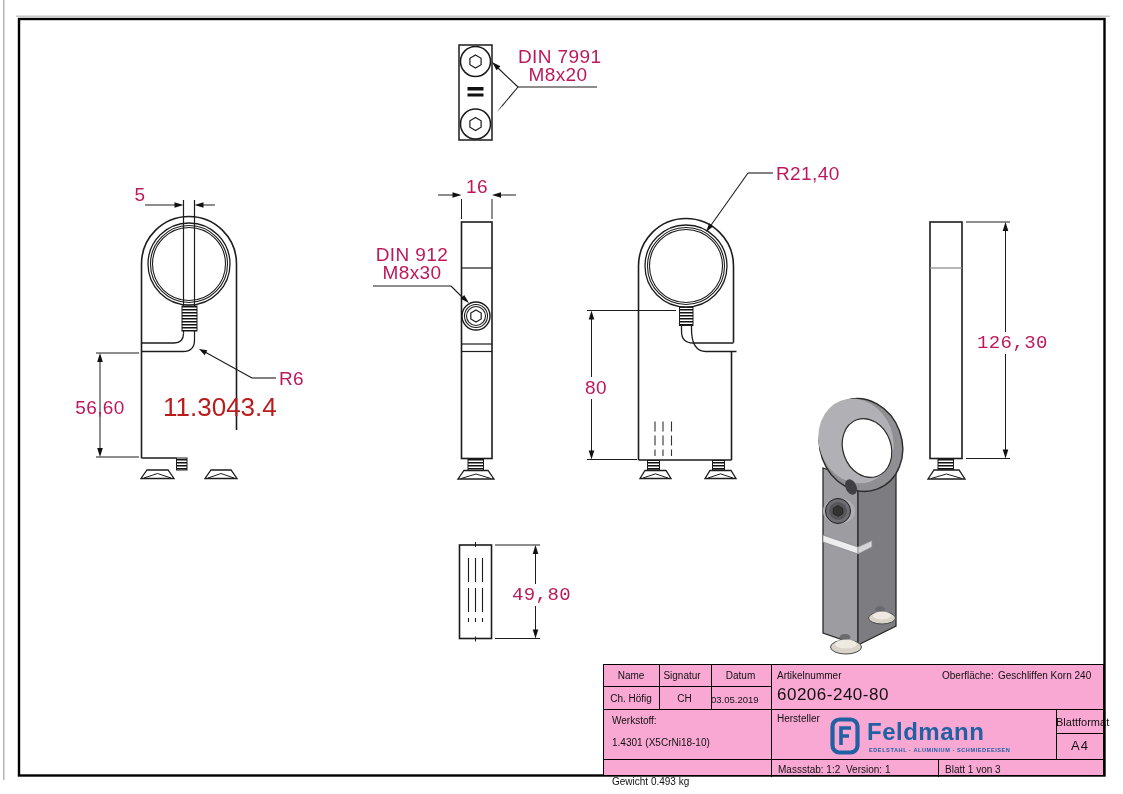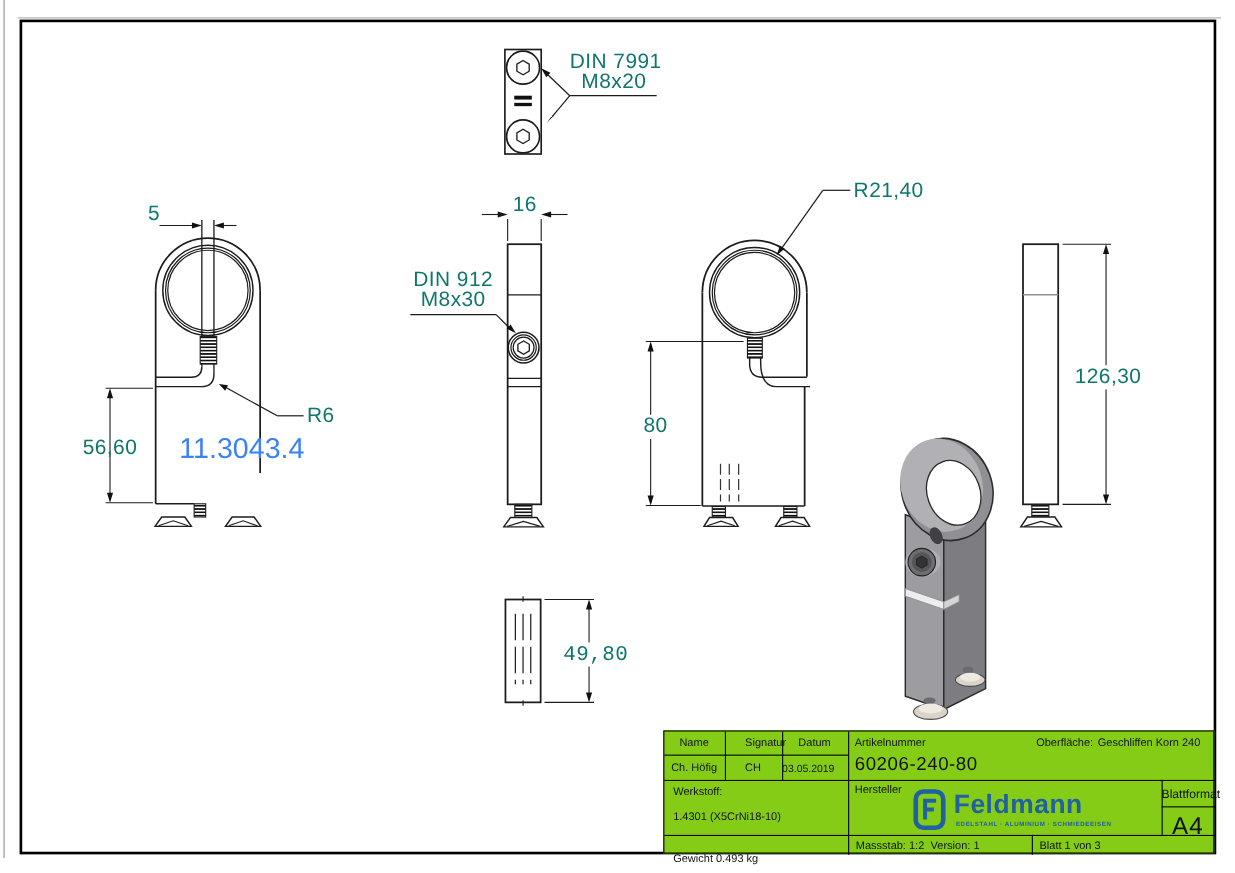--- a/index.html
+++ b/index.html
@@ -1,32 +1,32 @@
 <!DOCTYPE html>
 <html><head>
 <meta charset="utf-8">
 <style>
   html,body{margin:0;padding:0;background:#fff;}
   #page{position:relative;width:1123px;height:794px;background:#ffffff;overflow:hidden;
         font-family:"Liberation Sans",sans-serif;color:#111;}
   svg{position:absolute;left:0;top:0;}
-  .lbl{position:absolute;white-space:nowrap;color:#0f766e;}
+  .lbl{position:absolute;white-space:nowrap;color:#be185d;}
   .dim{font-size:19px;letter-spacing:.4px;}
   .dim2{font-size:19px;letter-spacing:.4px;text-align:center;}
   .onwhite{background:#fff;padding:0 2px;}
-  .stamp{font-size:26px;letter-spacing:0;color:#3b82f6;}
+  .stamp{font-size:26px;letter-spacing:0;color:#b91c1c;}
   
   #tblock{position:absolute;left:603px;top:664px;width:501px;height:112px;
-          border:1.6px solid #000;box-sizing:border-box;background:#84cc16;font-size:10.5px;}
+          border:1.6px solid #000;box-sizing:border-box;background:#f9a8d4;font-size:10.5px;}
   .tb-line{position:absolute;background:#000;}
   .tb-txt{position:absolute;white-space:nowrap;}
   .tb-small{font-size:10px;}
   .tb-center{text-align:center;}
   .artnum{font-size:17px;letter-spacing:.5px;}
-  .a4{font-size:22px;letter-spacing:1px;}
+  .a4{font-size:13px;letter-spacing:1px;}
   .logo-word{font-size:24px;font-weight:600;letter-spacing:.5px;}
   .logo-tag{font-size:5.6px;letter-spacing:.55px;font-weight:bold;}
 </style>
 </head>
 <body>
 
 <div id="page">
 
 <svg width="1123" height="794" viewBox="0 0 1123 794">
   <defs>
@@ -244,38 +244,38 @@
 
 <div class="lbl dim2" style="left:371px;top:246px;width:82px;line-height:18px;">
   <div>DIN 912</div>
   <div>M8x30</div>
 </div>
 
 <div class="lbl dim" style="left:776px;top:163px;">R21,40</div>
 
 <div class="lbl dim onwhite" style="left:581px;top:377px;width:26px;text-align:center;">80</div>
 
-<div class="lbl dim onwhite" style="left:975px;top:332px;width:58px;text-align:right;">126,30</div>
+<div class="lbl dim onwhite" style="left:975px;top:332px;width:58px;text-align:right;font-family:Liberation Mono, monospace;">126,30</div>
 
 <div class="lbl dim onwhite" style="left:510px;top:584px;width:50px;text-align:center;font-family:Liberation Mono, monospace;">49,80</div>
 
 <div id="tblock">
 
   <div class="tb-line" style="left:0;top:21px;width:167px;height:1.2px;"></div>
   <div class="tb-line" style="left:0;top:44px;width:501px;height:1.4px;"></div>
   <div class="tb-line" style="left:0;top:94px;width:501px;height:1.4px;"></div>
   <div class="tb-line" style="left:54.5px;top:0;width:1.2px;height:45px;"></div>
   <div class="tb-line" style="left:106.5px;top:0;width:1.2px;height:45px;"></div>
   <div class="tb-line" style="left:166.5px;top:0;width:1.4px;height:112px;"></div>
   <div class="tb-line" style="left:333.5px;top:94px;width:1.2px;height:18px;"></div>
   <div class="tb-line" style="left:451.5px;top:44px;width:1.4px;height:50px;"></div>
   <div class="tb-line" style="left:451.5px;top:68px;width:49px;height:1.2px;"></div>
 
   <div class="tb-txt tb-small tb-center" style="left:0;top:5px;width:54px;">Name</div>
-  <div class="tb-txt tb-small tb-center" style="left:47px;top:5px;width:42px;padding-left:24px;">Signatur</div>
+  <div class="tb-txt tb-small tb-center" style="left:57px;top:5px;width:42px;">Signatur</div>
   <div class="tb-txt tb-small tb-center" style="left:107px;top:5px;width:59px;">Datum</div>
 
   <div class="tb-txt tb-small tb-center" style="left:0;top:28px;width:54px;">Ch. Höfig</div>
   <div class="tb-txt tb-small tb-center" style="left:55px;top:28px;width:51px;">CH</div>
   <div class="tb-txt tb-center" style="left:107px;top:28.5px;width:47px;font-size:9.5px;">03.05.2019</div>
 
   <div class="tb-txt tb-small" style="left:173px;top:5px;">Artikelnummer</div>
   <div class="tb-txt tb-small" style="left:338px;top:5px;">Oberfläche:</div>
   <div class="tb-txt tb-small" style="left:394px;top:5px;">Geschliffen Korn 240</div>
   <div class="tb-txt artnum" style="left:173px;top:20px;">60206-240-80</div>

